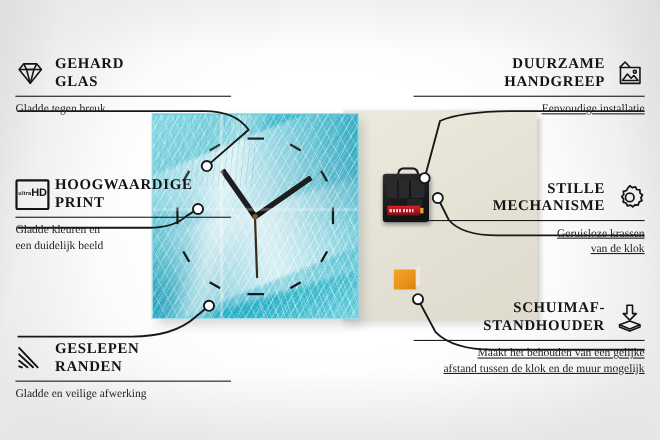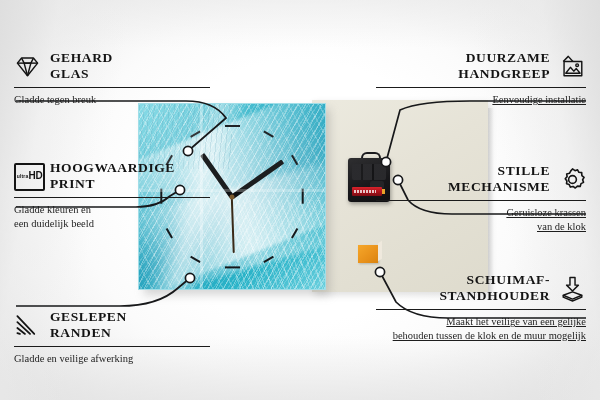--- a/index.html
+++ b/index.html
@@ -345,17 +345,17 @@
         <svg viewBox="0 0 32 32">
             <g fill="none" stroke="#141414" stroke-width="1.7" stroke-linejoin="round">
           <path d="M13 3 h6 v9 h4 l-7 7 -7 -7 h4 z"></path>
           <path d="M16 20 L27 24 L16 28.5 L5 24 Z"></path>
           <path d="M5 24 v2.3 L16 30.8 L27 26.3 V24"></path>
         </g>
           </svg>
       </span>
     </div>
     <div class="rule"></div>
-    <div class="desc">Maakt het veilige van een gelijke</div>
-    <div class="desc">behouden tussen de klok en de muur mogelijk</div>
+    <div class="desc">Maakt het behouden van een gelijke</div>
+    <div class="desc">afstand tussen de klok en de muur mogelijk</div>
   </div>
 
 </div>
 
 </body></html>

